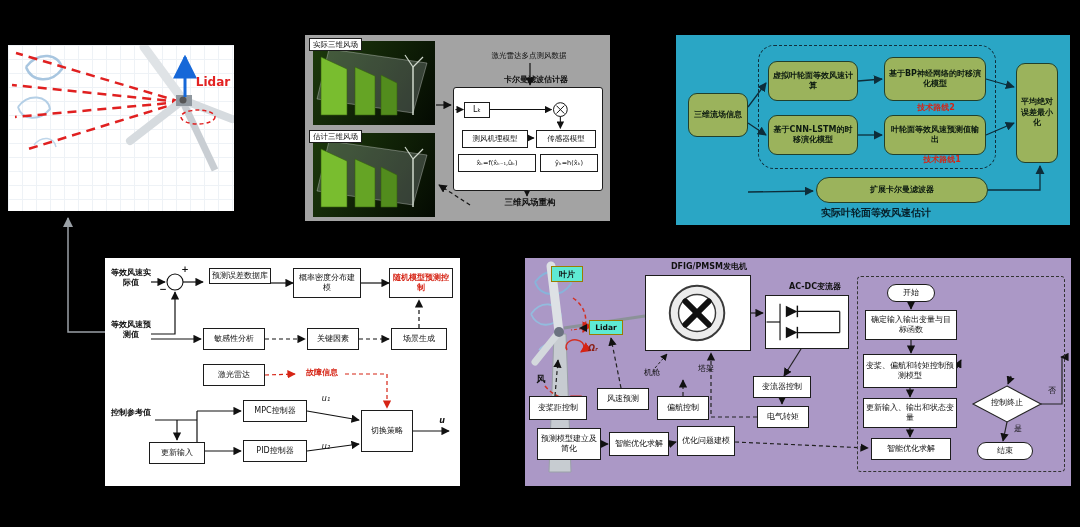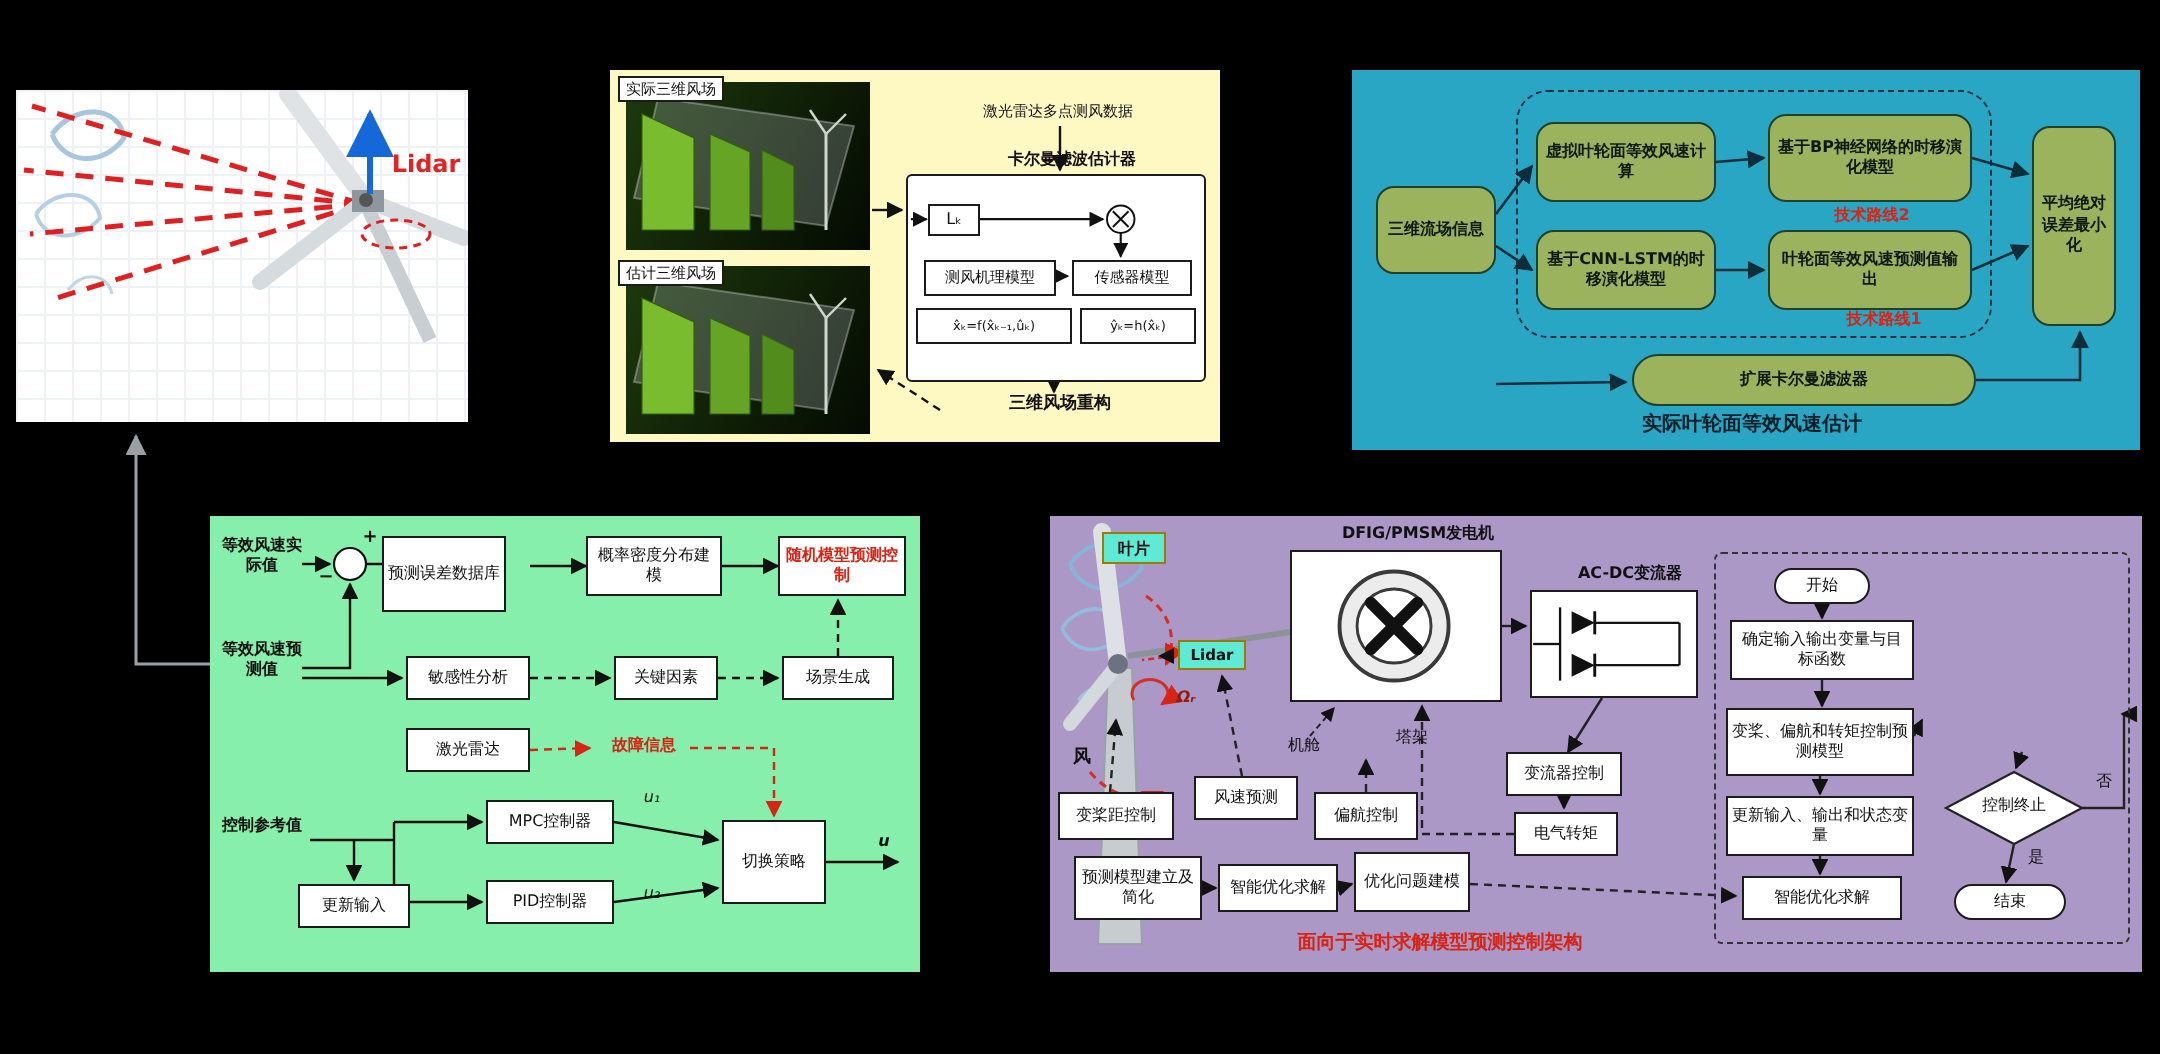--- a/index.html
+++ b/index.html
@@ -14,23 +14,23 @@
   .gpill{ position:absolute; background:#9bb35c; border:1.5px solid #21402c; border-radius:9px; display:flex; align-items:center;
           justify-content:center; text-align:center; font-size:8px; line-height:1.3; color:#0c1a10; padding:2px 3px; font-weight:bold; }
   .red  { color:#d62415; font-weight:bold; }
   .bold { font-weight:bold; }
   .ylab { position:absolute; background:#5eead4; border:1px solid #9a7d00; display:flex; align-items:center; justify-content:center;
           font-size:8px; font-weight:bold; color:#111; }
   .dashedbox { position:absolute; border:1.5px dashed #10303d; border-radius:16px; }
   #panel-lidar  { left:8px;  top:45px;  width:226px; height:166px; background:#fff;
                   background-image:linear-gradient(#eef2f6 1px, transparent 1px), linear-gradient(90deg,#eef2f6 1px, transparent 1px);
                   background-size:14px 14px; }
-  #panel-green  { left:305px; top:35px;  width:305px; height:186px; background:#fef9c3; }
+  #panel-green  { left:305px; top:35px;  width:305px; height:186px; background:#a3a3a3; }
   #panel-cyan   { left:676px; top:35px;  width:394px; height:190px; background:#2aa6c5; }
-  #panel-yellow { left:105px; top:258px; width:355px; height:228px; background:#86efac; }
+  #panel-yellow { left:105px; top:258px; width:355px; height:228px; background:#ffffff; }
   #panel-purple { left:525px; top:258px; width:546px; height:228px; background:#ab98c6; }
   .subimg { position:absolute; background:linear-gradient(120deg,#1d3a0c,#040a02); }
 </style>
 </head>
 <body>
 
 <svg width="0" height="0" style="position:absolute" aria-hidden="true">
   <defs>
     <marker id="ak" viewBox="0 0 10 10" refX="9" refY="5" markerWidth="7" markerHeight="7" orient="auto-start-reverse">
         <path d="M0,0L10,5L0,10z" fill="#111"></path>
@@ -180,21 +180,21 @@
       <line x1="92" y1="193" x2="136" y2="193" stroke="#111" stroke-width="1.2" marker-end="url(#ak)"></line>
       <line x1="72" y1="162" x2="72" y2="182" stroke="#111" stroke-width="1.2" marker-end="url(#ak)"></line>
       <line x1="202" y1="153" x2="254" y2="162" stroke="#111" stroke-width="1.2" marker-end="url(#ak)"></line>
       <line x1="202" y1="193" x2="254" y2="186" stroke="#111" stroke-width="1.2" marker-end="url(#ak)"></line>
       <line x1="308" y1="173" x2="344" y2="173" stroke="#111" stroke-width="1.2" marker-end="url(#ak)"></line>
     </svg>
 
     <div class="txt bold" style="left:6px; top:10px; width:40px;">等效风速实际值</div>
     <div class="txt" style="left:74px; top:6px; width:12px; font-size:9px; font-weight:bold;">+</div>
     <div class="txt" style="left:52px; top:26px; width:12px; font-size:9px; font-weight:bold;">−</div>
-    <div class="wbox" style="left:86px; top:10px; width:62px; height:38px;text-align:center;">预测误差数据库</div>
+    <div class="wbox" style="left:104px; top:10px; width:62px; height:16px;text-align:center;">预测误差数据库</div>
     <div class="wbox" style="left:188px; top:10px; width:68px; height:30px;">概率密度分布建模</div>
     <div class="wbox red" style="left:284px; top:10px; width:64px; height:30px;">随机模型预测控制</div>
     <div class="txt bold" style="left:6px; top:62px; width:40px;">等效风速预测值</div>
     <div class="wbox" style="left:98px; top:70px; width:62px; height:22px;">敏感性分析</div>
     <div class="wbox" style="left:202px; top:70px; width:52px; height:22px;">关键因素</div>
     <div class="wbox" style="left:286px; top:70px; width:56px; height:22px;">场景生成</div>
     <div class="wbox" style="left:98px; top:106px; width:62px; height:22px;">激光雷达</div>
     <div class="txt red" style="left:194px; top:110px; width:46px; font-size:8px;">故障信息</div>
     <div class="txt bold" style="left:2px; top:150px; width:48px;">控制参考值</div>
     <div class="wbox" style="left:138px; top:142px; width:64px; height:22px;">MPC控制器</div>
@@ -291,16 +291,15 @@
     <div class="wbox" style="left:362px; top:26px; width:48px; height:18px; border-radius:9px;">开始</div>
     <div class="wbox" style="left:340px; top:52px; width:92px; height:30px;">确定输入输出变量与目标函数</div>
     <div class="wbox" style="left:338px; top:96px; width:94px; height:34px;">变桨、偏航和转矩控制预测模型</div>
     <div class="wbox" style="left:338px; top:140px; width:94px; height:30px;">更新输入、输出和状态变量</div>
     <div class="wbox" style="left:346px; top:180px; width:80px; height:22px;">智能优化求解</div>
     <div class="txt" style="left:450px; top:140px; width:64px; font-size:8px;">控制终止</div>
     <div class="txt" style="left:520px; top:128px; width:14px; font-size:8px;">否</div>
     <div class="txt" style="left:486px; top:166px; width:14px; font-size:8px;">是</div>
     <div class="wbox" style="left:452px; top:184px; width:56px; height:18px; border-radius:9px;">结束</div>
 
-    <div class="txt red" style="left:60px; top:208px; width:270px; font-size:9.5px;">面向于实时求解模型预测控制架构</div>
   </div>
 
 </div>
 
 </body></html>

